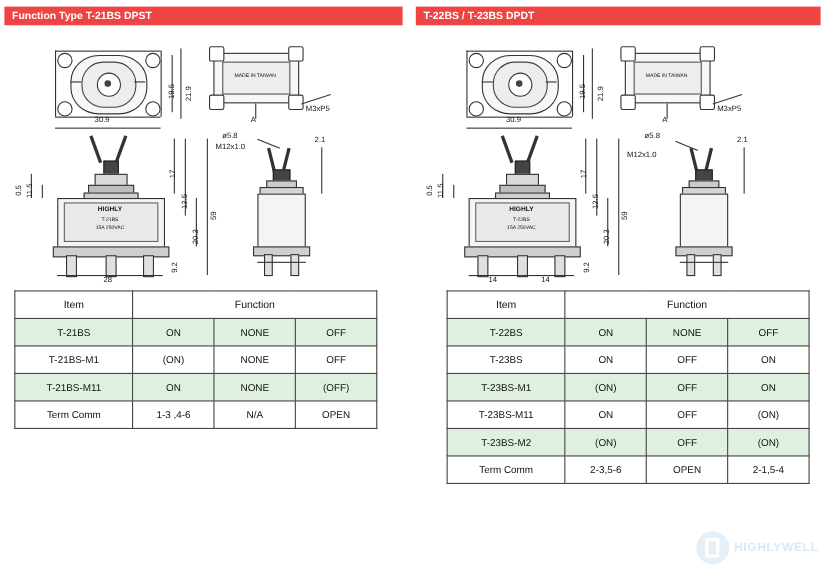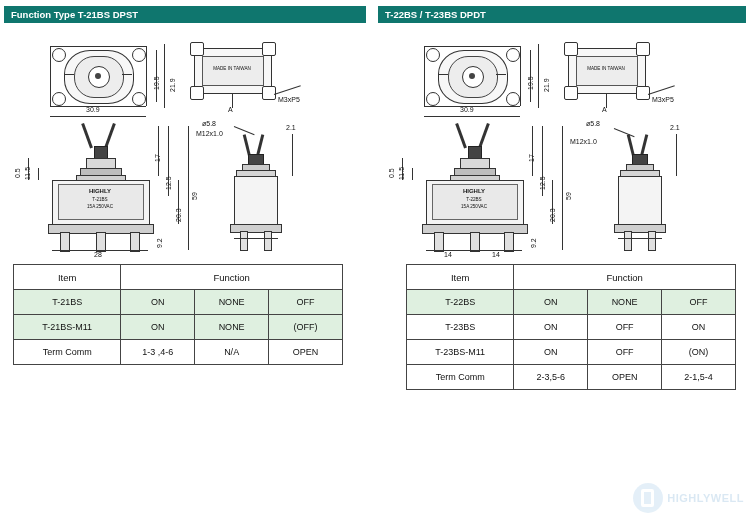--- a/index.html
+++ b/index.html
@@ -10,21 +10,21 @@
     font-size:9px;
     color:#111;
     position:relative;
     overflow:hidden;
   }
   .page{position:absolute;inset:0;}
 
   
   .hdr{
     position:absolute;top:6px;height:17px;
-    background:#0f766e;
+    background:#ef4444;
     color:#ffffff;
     font-size:9.5px;
     font-weight:bold;
     display:flex;align-items:center;
     padding-left:7px;
     box-sizing:border-box;
   }
   .hdr.left{left:4px;width:362px;}
   .hdr.right{left:378px;width:368px;}
 
@@ -306,20 +306,26 @@
       <th class="col-item c-white">Item</th>
       <th class="c-white" colspan="3">Function</th>
     </tr>
     <tr>
       <td class="col-item c-green">T-21BS</td>
       <td class="col-f c-green">ON</td>
       <td class="col-f c-green">NONE</td>
       <td class="col-f c-green">OFF</td>
     </tr>
     <tr>
+      <td class="col-item c-white">T-21BS-M1</td>
+      <td class="col-f c-white">(ON)</td>
+      <td class="col-f c-white">NONE</td>
+      <td class="col-f c-white">OFF</td>
+    </tr>
+    <tr>
       <td class="col-item c-green">T-21BS-M11</td>
       <td class="col-f c-green">ON</td>
       <td class="col-f c-green">NONE</td>
       <td class="col-f c-green">(OFF)</td>
     </tr>
     <tr>
       <td class="col-item c-white">Term Comm</td>
       <td class="col-f c-white">1-3 ,4-6</td>
       <td class="col-f c-white">N/A</td>
       <td class="col-f c-white">OPEN</td>
@@ -339,26 +345,38 @@
       <td class="col-f c-green">NONE</td>
       <td class="col-f c-green">OFF</td>
     </tr>
     <tr>
       <td class="col-item c-white">T-23BS</td>
       <td class="col-f c-white">ON</td>
       <td class="col-f c-white">OFF</td>
       <td class="col-f c-white">ON</td>
     </tr>
     <tr>
+      <td class="col-item c-green">T-23BS-M1</td>
+      <td class="col-f c-green">(ON)</td>
+      <td class="col-f c-green">OFF</td>
+      <td class="col-f c-green">ON</td>
+    </tr>
+    <tr>
       <td class="col-item c-white">T-23BS-M11</td>
       <td class="col-f c-white">ON</td>
       <td class="col-f c-white">OFF</td>
       <td class="col-f c-white">(ON)</td>
     </tr>
     <tr>
+      <td class="col-item c-green">T-23BS-M2</td>
+      <td class="col-f c-green">(ON)</td>
+      <td class="col-f c-green">OFF</td>
+      <td class="col-f c-green">(ON)</td>
+    </tr>
+    <tr>
       <td class="col-item c-white">Term Comm</td>
       <td class="col-f c-white">2-3,5-6</td>
       <td class="col-f c-white">OPEN</td>
       <td class="col-f c-white">2-1,5-4</td>
     </tr>
   </tbody>
     </table>
 
   <div class="wm">
     <div class="wm-circle"></div>

